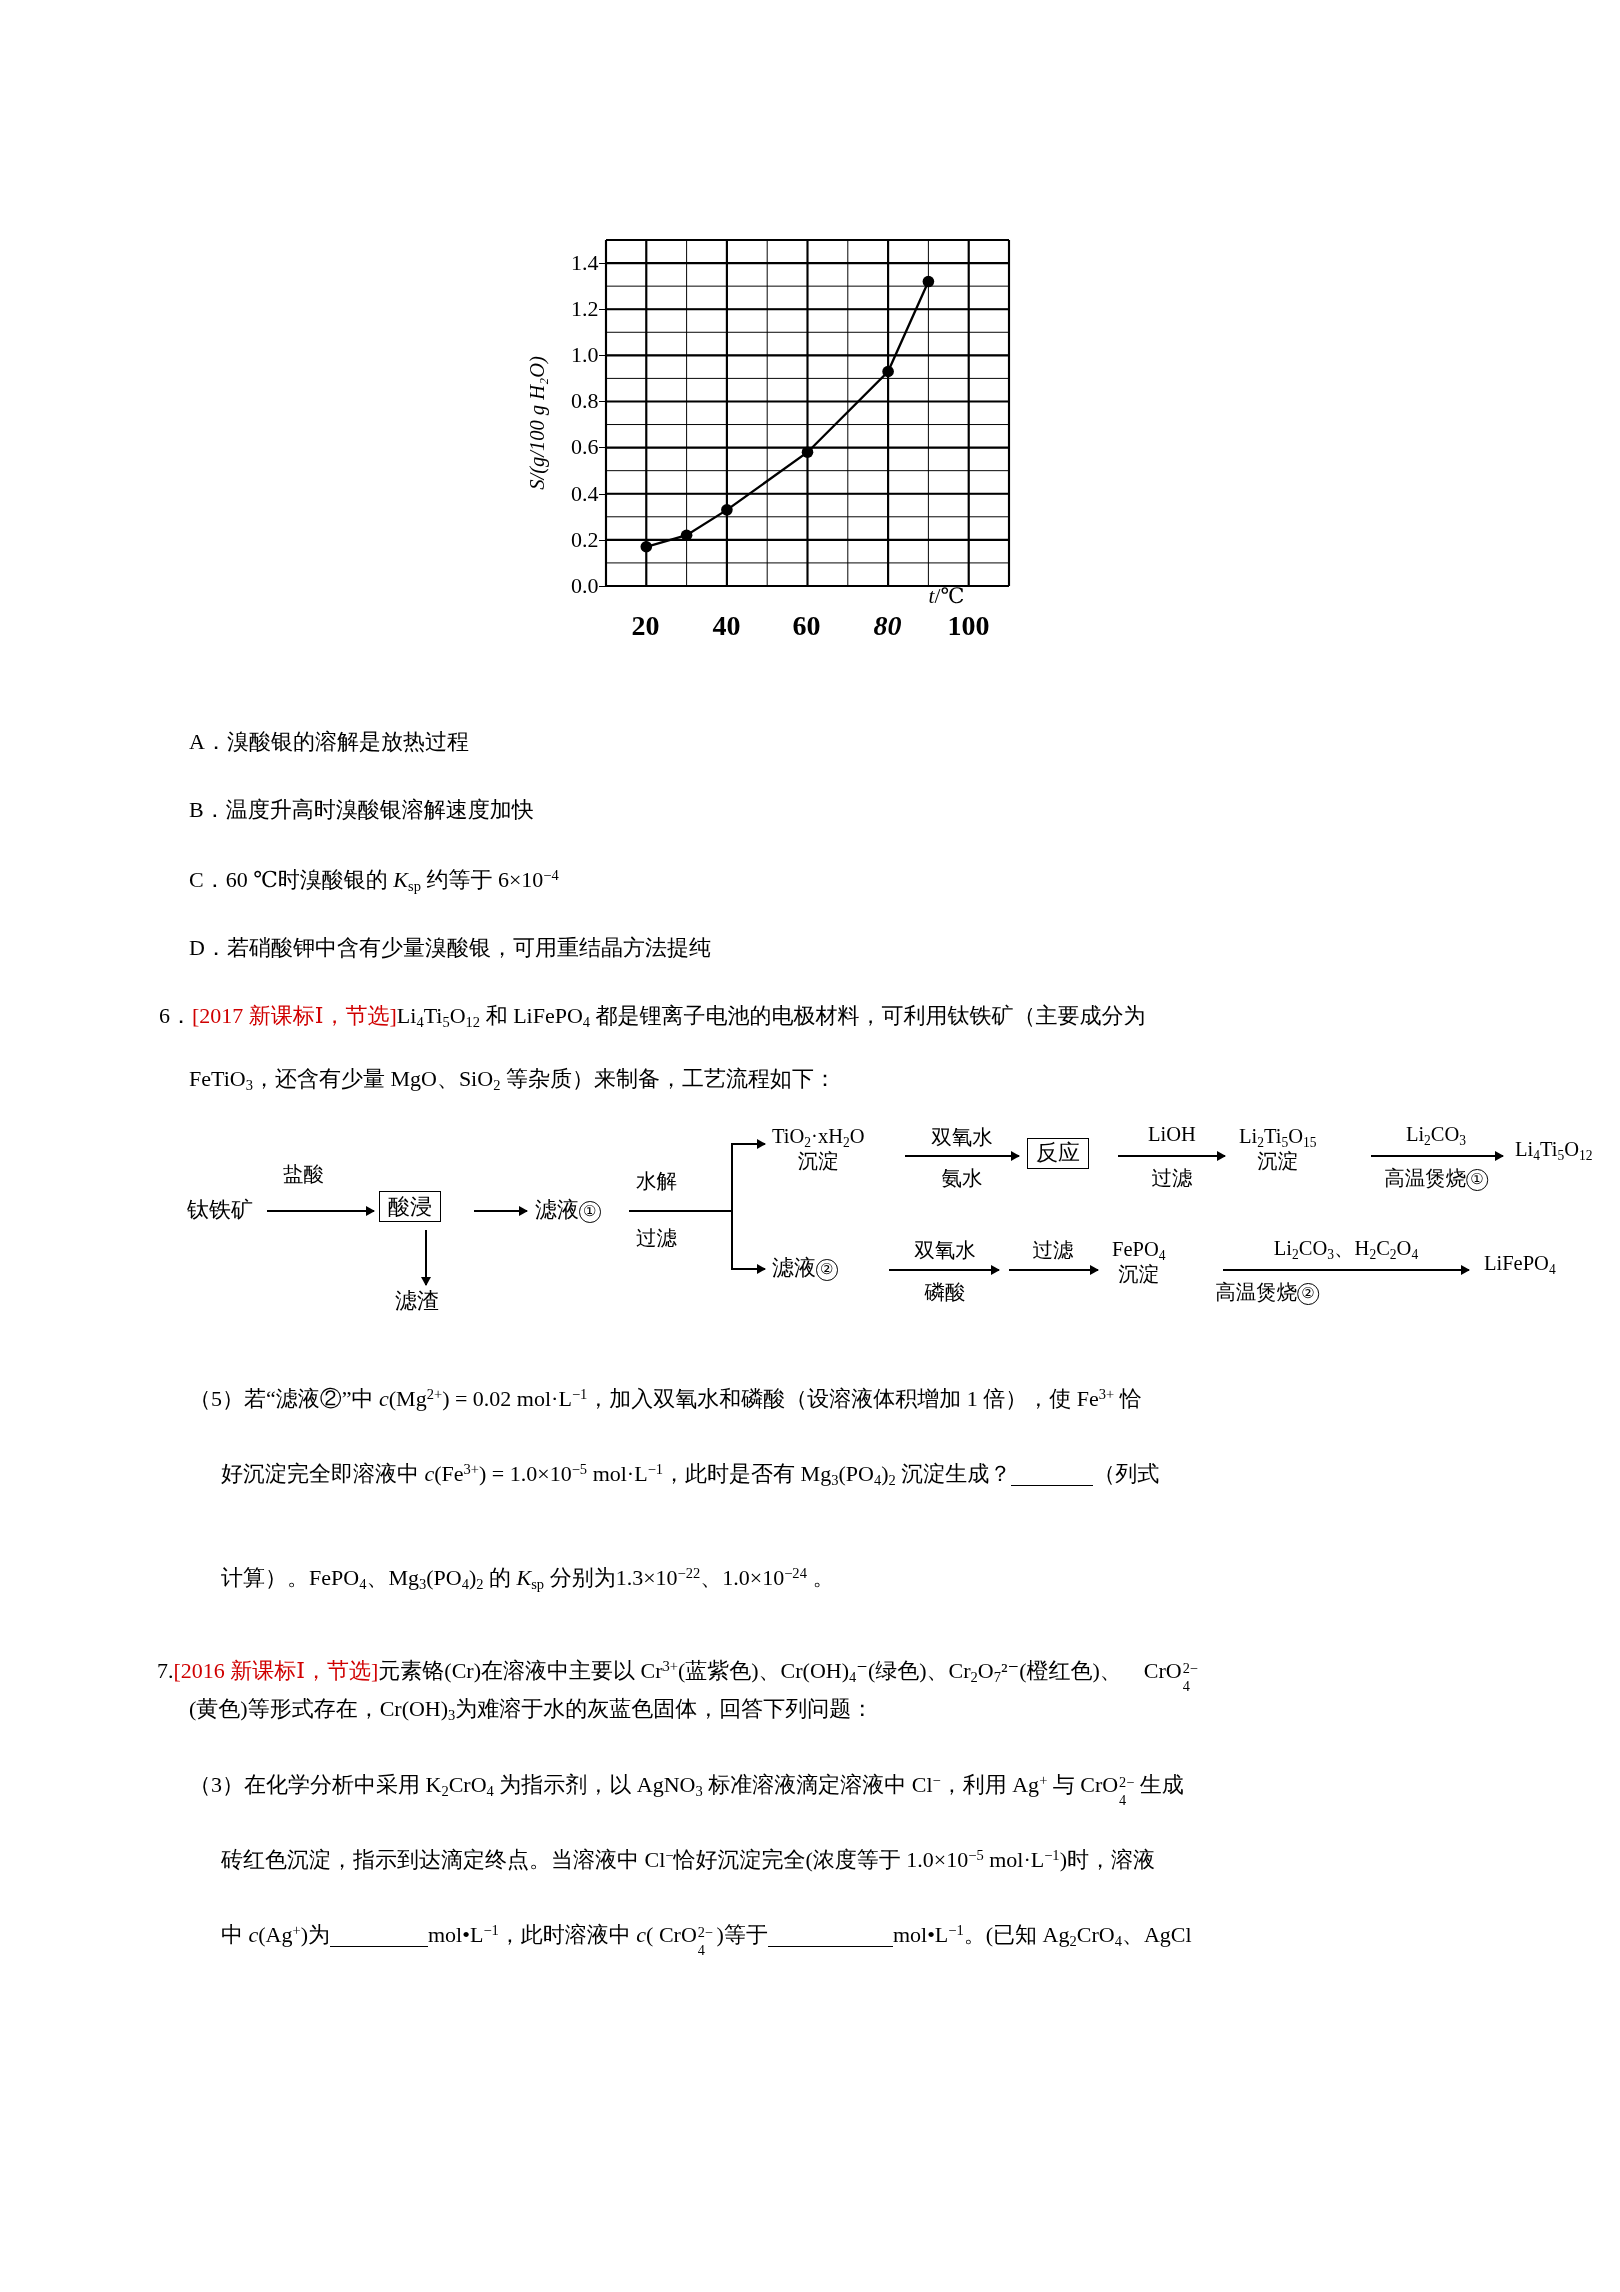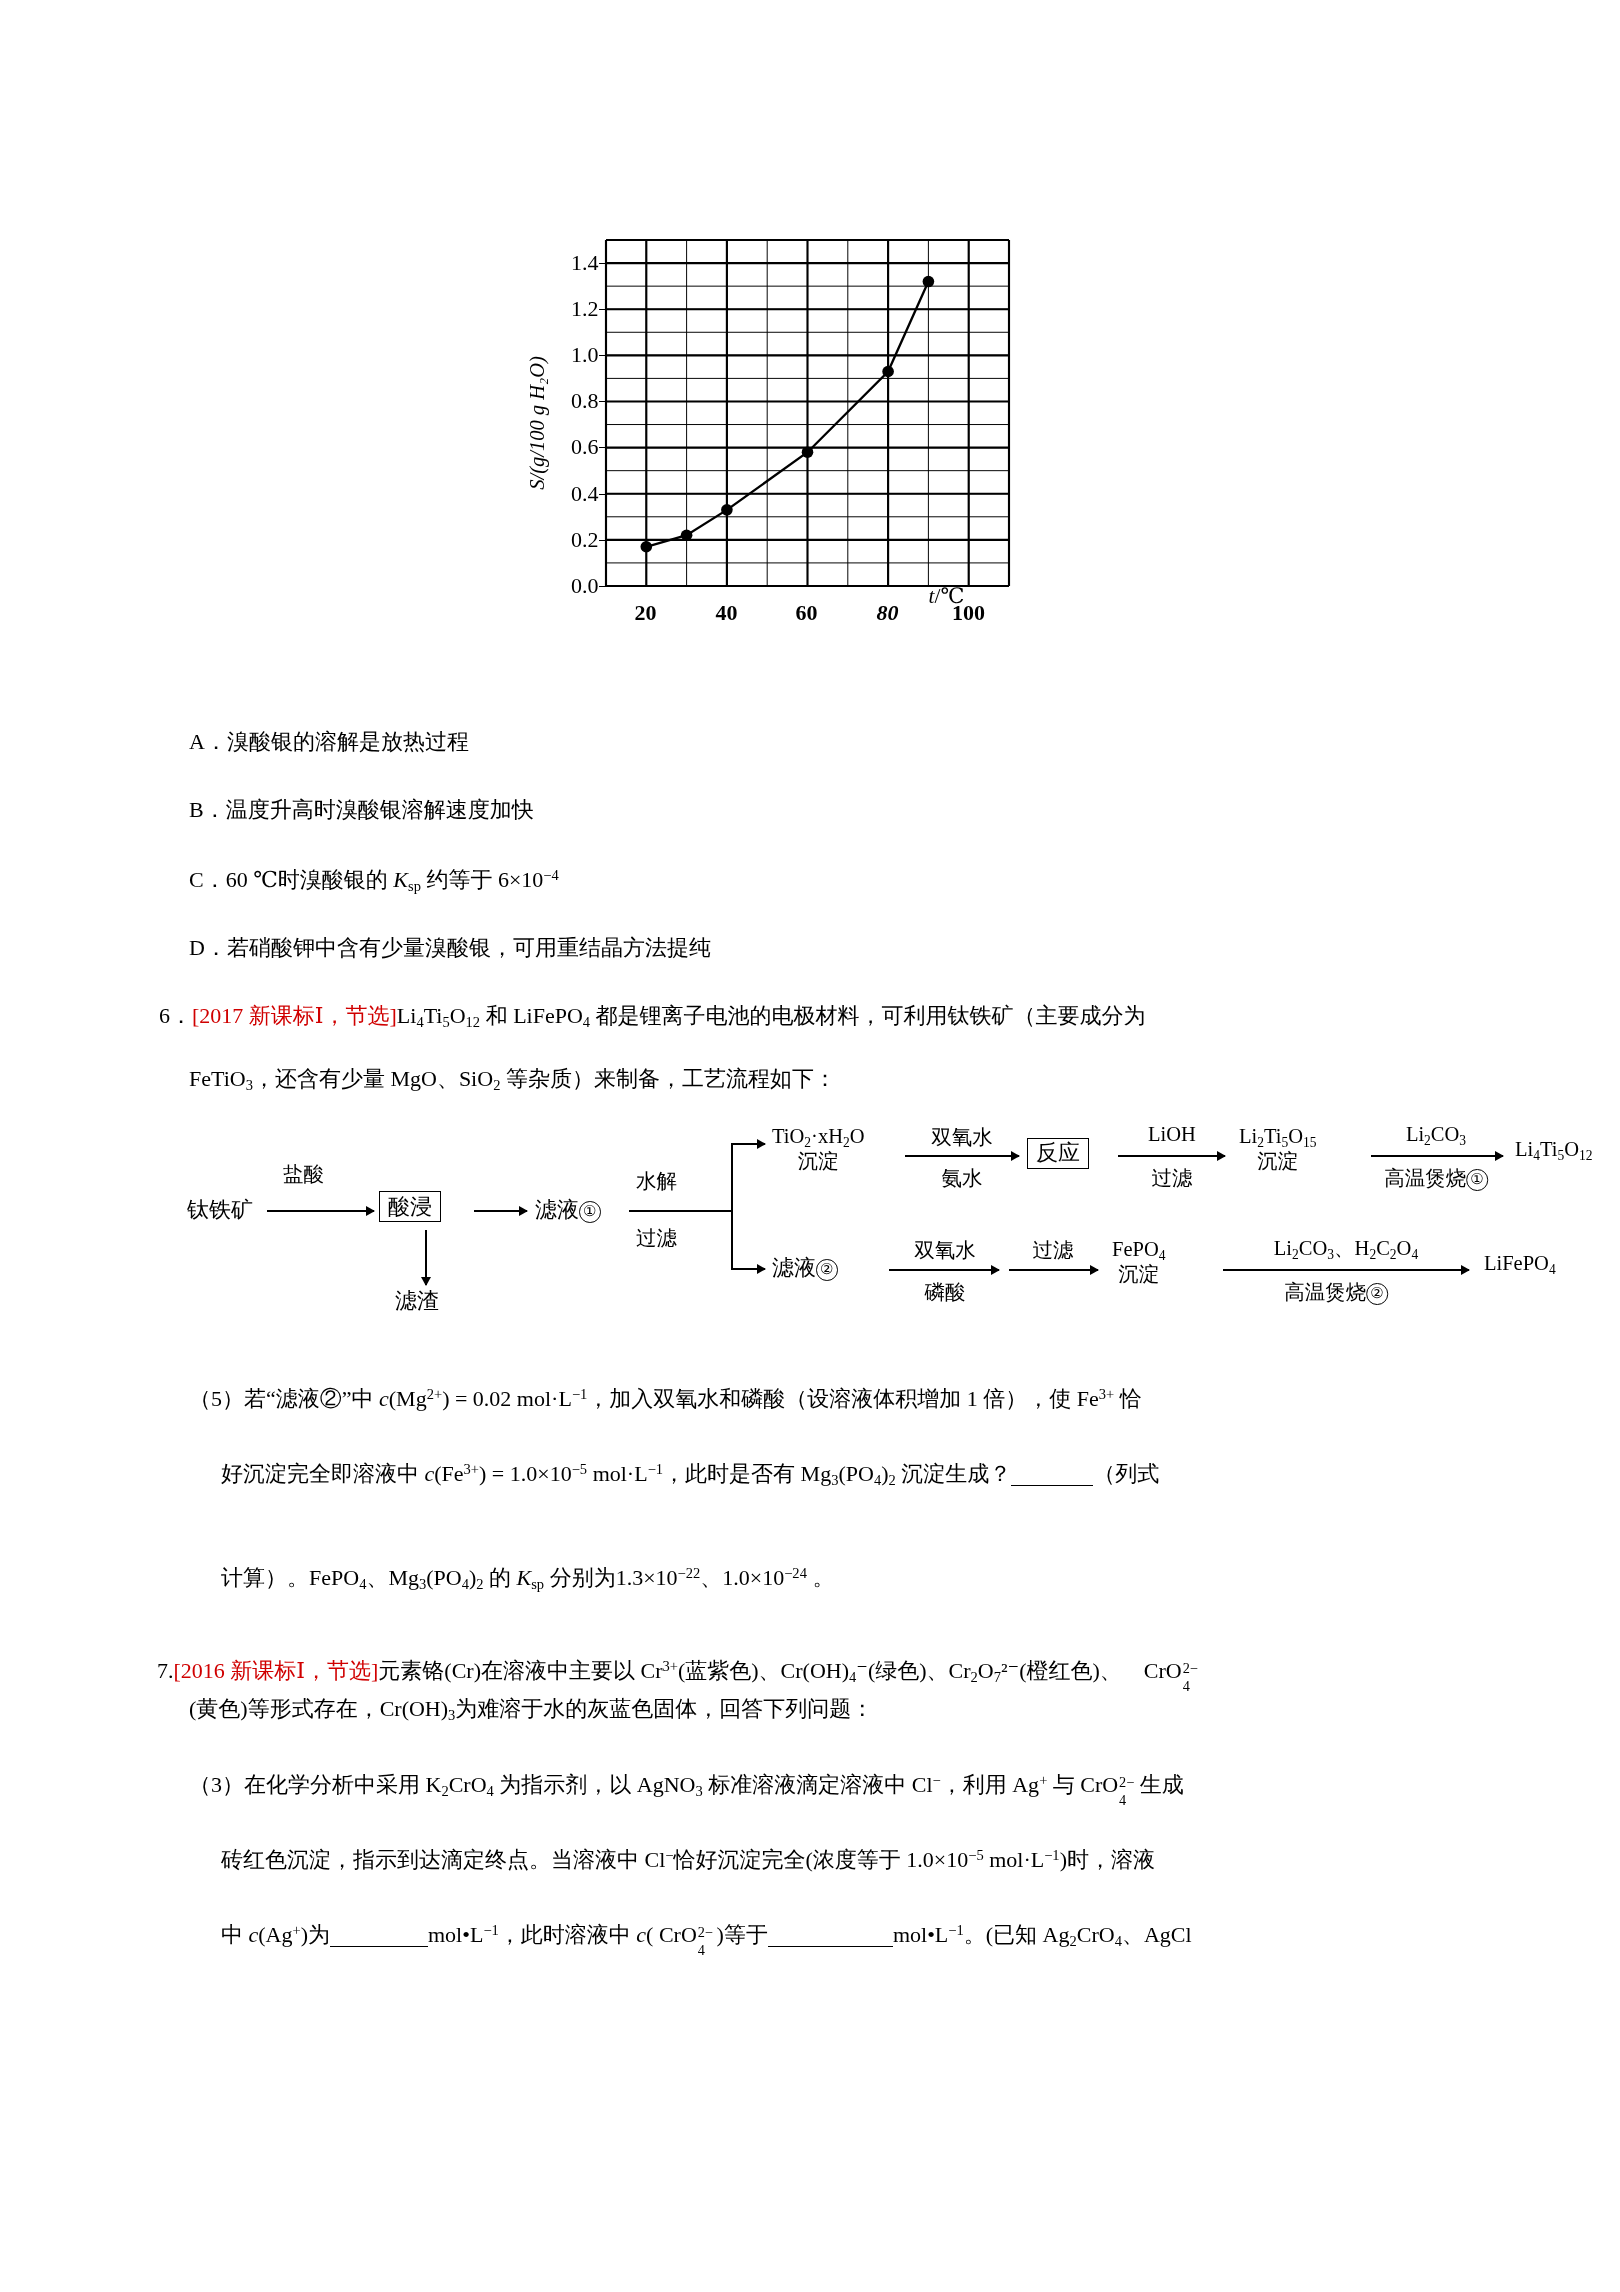--- a/index.html
+++ b/index.html
@@ -73,22 +73,22 @@
     right: 0;
     top: 50%;
     width: 6.2px;
     height: 1.8px;
     background: #000;
   }
   .xtick {
     position: absolute;
     top: 100%;
     transform: translateX(-50%);
-    padding-top: 14px;
-    font-size: 22px;
+    padding-top: 24px;
+    font-size: 28px;
     font-weight: bold;
     white-space: nowrap;
   }
   .xaxis-title {
     position: absolute;
     left: 412px;
     top: 356px;
     font-size: 21.4px;
     white-space: nowrap;
   }
@@ -384,21 +384,21 @@
 
     <div class="fl" style="left:1112px; top:120px;">
       <div><span>FePO</span><sub>4</sub></div>
       <div>沉淀</div>
     </div>
 
     <div class="rxlabel-top" style="left:1346px; top:116px;">
       <span>Li</span><sub>2</sub><span>CO</span><sub>3</sub><span>、H</span><sub>2</sub><span>C</span><sub>2</sub><span>O</span><sub>4</sub>
     </div>
     <div class="harrow" style="left:1223px; top:151px; width:246px;"></div>
-    <div class="rxlabel-bot" style="left:1336px; top:160px;">
+    <div class="rxlabel-bot" style="left:1267px; top:160px;">
       <span>高温煲烧</span><span class="circnum">②</span>
     </div>
 
     <div class="fl" style="left:1484px; top:134px;">
       <span>LiFePO</span><sub>4</sub>
     </div>
   </div>
 
   <div class="qline" style="left:189px; top:1387px;">
     <span>（5）若“滤液②”中 </span><i>c</i><span>(Mg</span><sup>2+</sup><span>) = 0.02 mol·L</span><sup>−1</sup><span>，加入双氧水和磷酸（设溶液体积增加 1 倍），使 Fe</span><sup>3+</sup><span> 恰</span>

